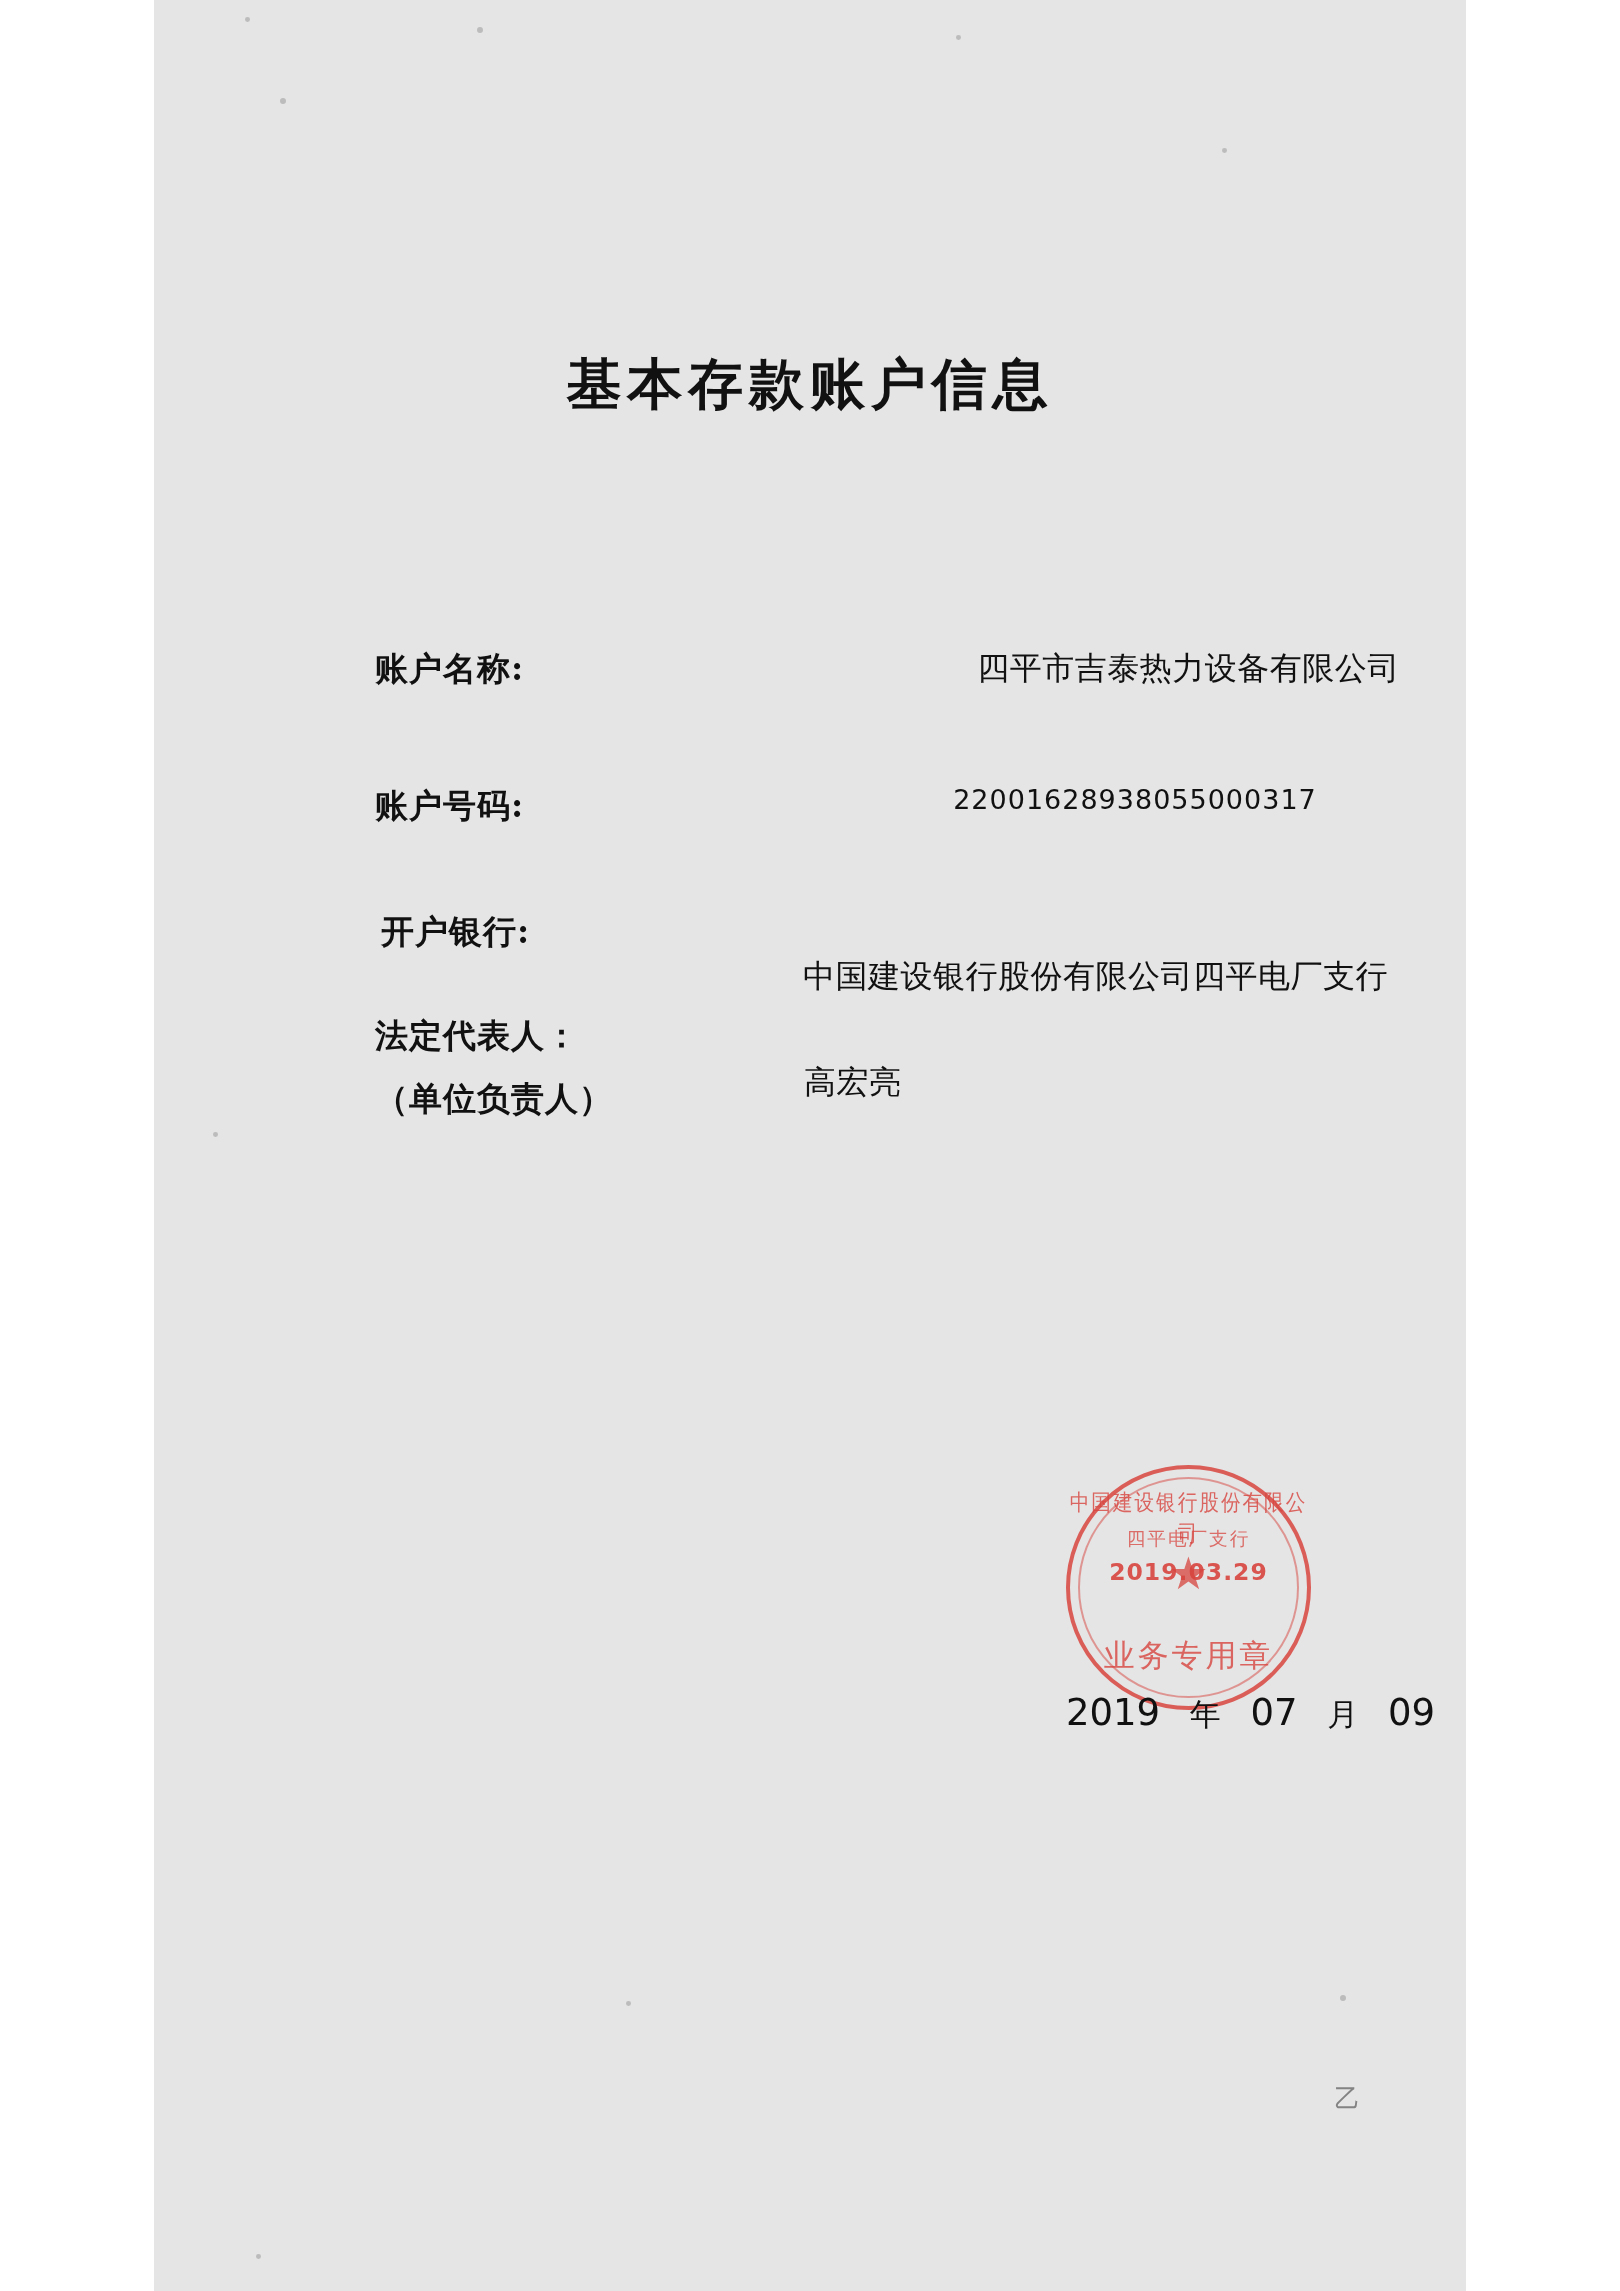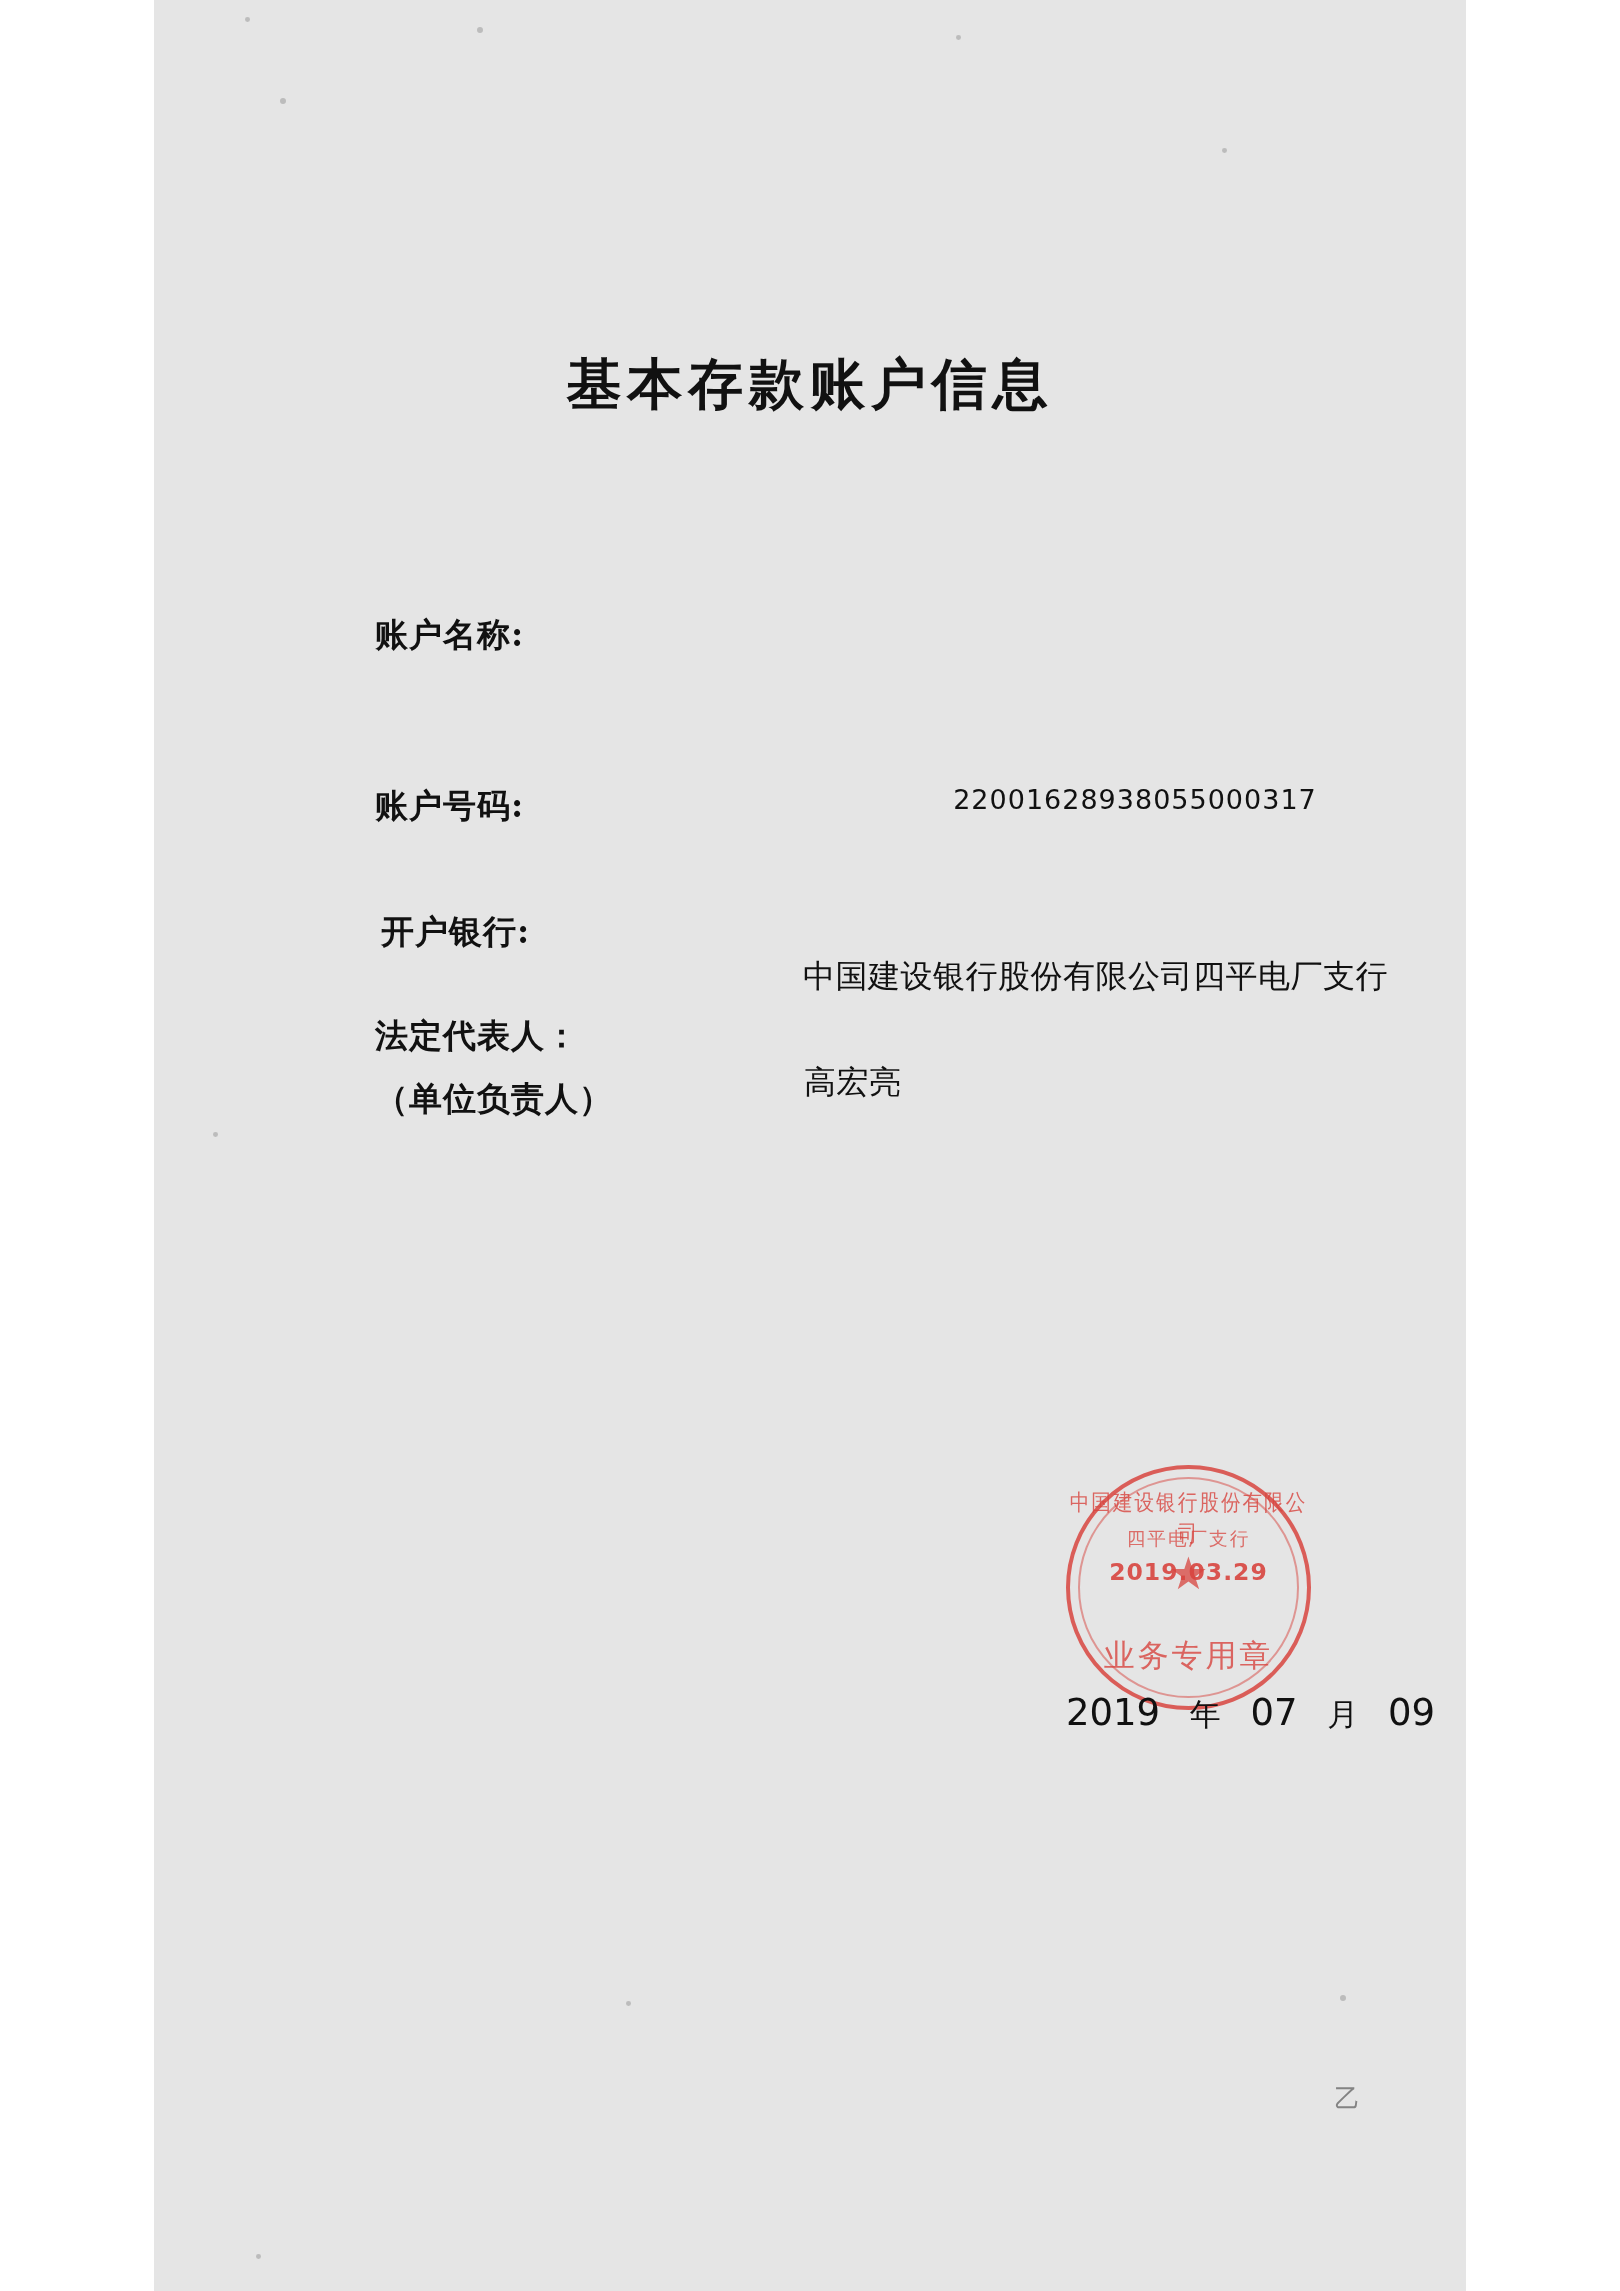--- a/index.html
+++ b/index.html
@@ -62,21 +62,21 @@
     letter-spacing: 0.5px;
     white-space: pre;
   }
   .field-value.num {
     font-family: "DejaVu Sans", "Liberation Sans", sans-serif;
     font-size: 27px;
     letter-spacing: 1px;
   }
 
   
-  #f-name      { left: 221px; top: 613px; gap: 24px; }
+  #f-name      { left: 221px; top: 647px; gap: 24px; }
   #f-name .field-value { margin-left: 429px; }
 
   #f-number    { left: 221px; top: 784px; }
   #f-number .field-value { margin-left: 429px; }
 
   #f-bank      { left: 227px; top: 910px; flex-direction: column; }
   #f-bank .field-value { margin-left: 422px; }
 
   #f-legal {
     left: 221px;
@@ -223,20 +223,21 @@
   <div class="speck" style="left:1563px;top:990px;width:4.9px; height:4.9px;"></div>
   <div class="speck" style="left:1186px;top:1995px;width:5.9px; height:5.9px;"></div>
   <div class="speck" style="left:472px; top:2001px;width:4.9px; height:4.9px;"></div>
   <div class="speck" style="left:1441px;top:2019px;width:4.9px; height:4.9px;"></div>
   <div class="speck" style="left:102px; top:2254px;width:4.9px; height:4.9px;"></div>
 
   <div class="doc-title">基本存款账户信息</div>
 
   <div class="field" id="f-name">
     <div class="field-label">账户名称:</div>
+    <div class="field-value">四平市吉泰热力设备有限公司</div>
   </div>
 
   <div class="field" id="f-number">
     <div class="field-label">账户号码:</div>
     <div class="field-value num">22001628938055000317</div>
   </div>
 
   <div class="field" id="f-bank">
     <div class="field-label">开户银行:</div>
     <div class="field-value">中国建设银行股份有限公司四平电厂支行</div>

